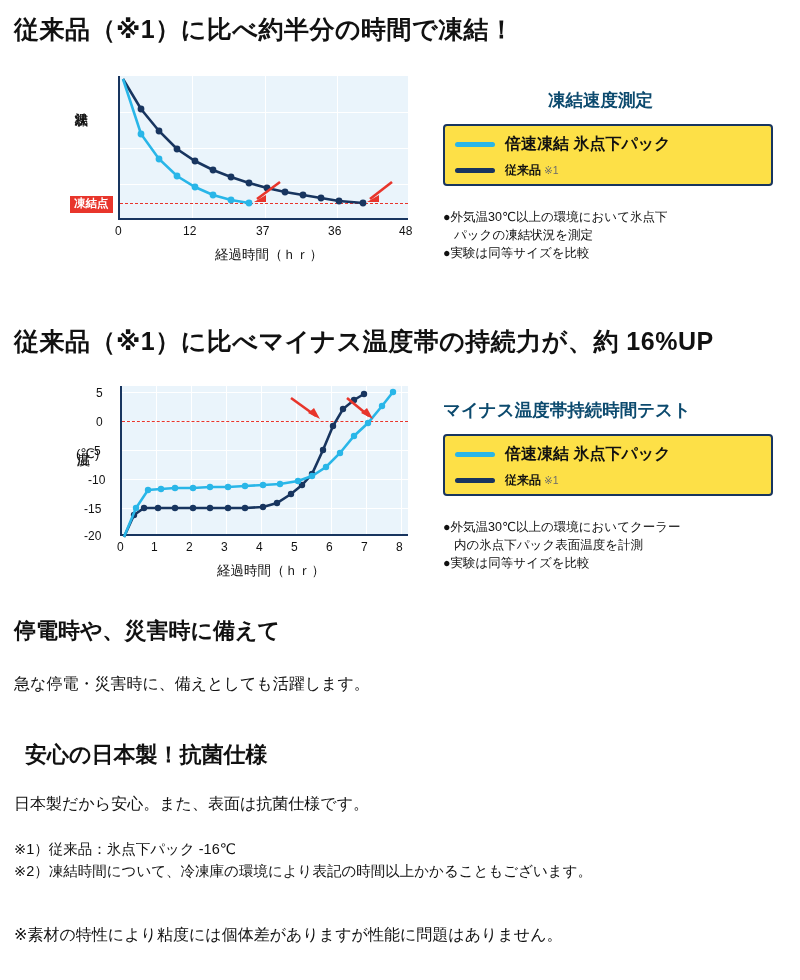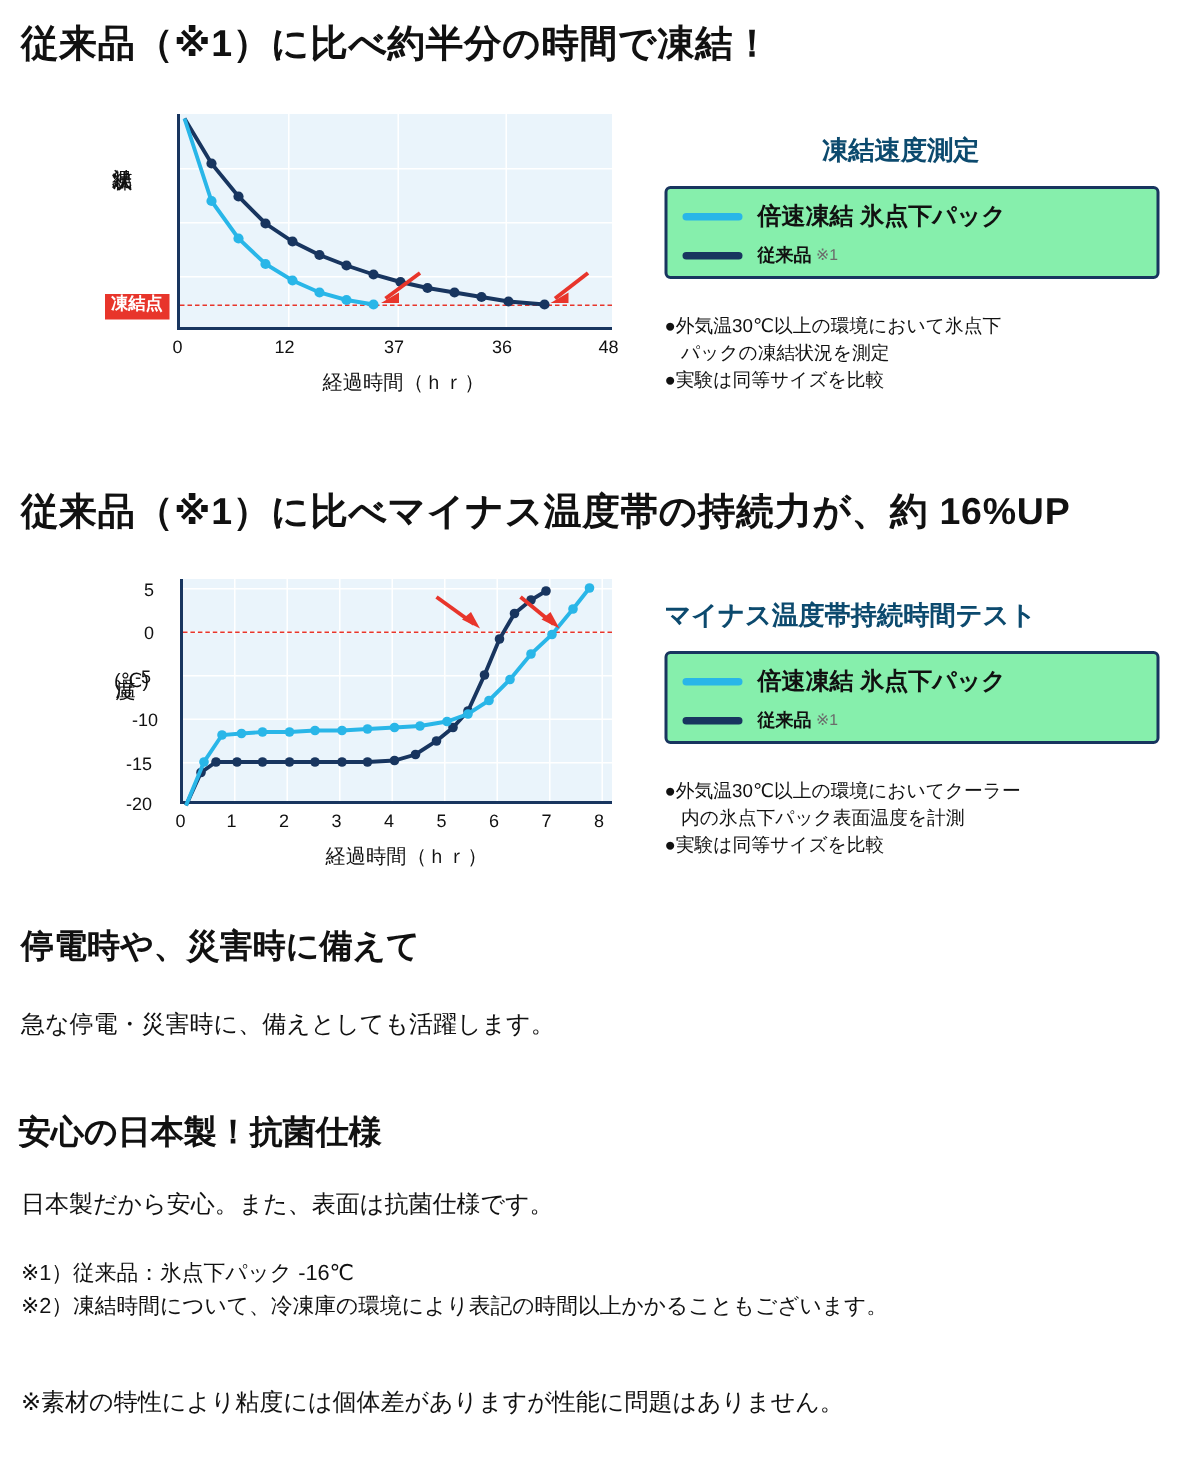--- a/index.html
+++ b/index.html
@@ -92,21 +92,21 @@
     line-height:1;
   }
   svg.series{position:absolute;left:0;top:0;overflow:visible;}
 
   
   .legend-box{
     position:absolute;
     border:2px solid #18355f;
     border-radius:4px;
     box-sizing:border-box;
-    background:#86efac;
+    background:#fde047;
   }
   .legend-row{
     display:flex;
     align-items:center;
     height:26px;
     padding-left:10px;
   }
   .legend-swatch{
     width:40px;height:5px;border-radius:3px;margin-right:10px;flex:none;
   }
@@ -120,21 +120,21 @@
     color:#0c4a6e;
     white-space:nowrap;
   }
   .bullets{position:absolute;font-size:12.5px;line-height:1.45;color:#111;width:260px;}
   .bullets div{margin:0;}
   .bullets .ind{padding-left:11px;}
 
   
   #sec3-title{position:absolute;left:14px;top:618px;}
   #sec3-body{position:absolute;left:14px;top:672px;}
-  #sec4-title{position:absolute;left:12px;top:742px;}
+  #sec4-title{position:absolute;left:25px;top:742px;}
   #sec4-body{position:absolute;left:14px;top:792px;}
   #notes{position:absolute;left:14px;top:838px;}
   #final-note{position:absolute;left:14px;top:925px;font-size:16px;}
 </style>
 </head>
 <body>
 
 <div class="page">
 
   <div class="h1" id="sec1-title">従来品（※1）に比べ約半分の時間で凍結！</div>

